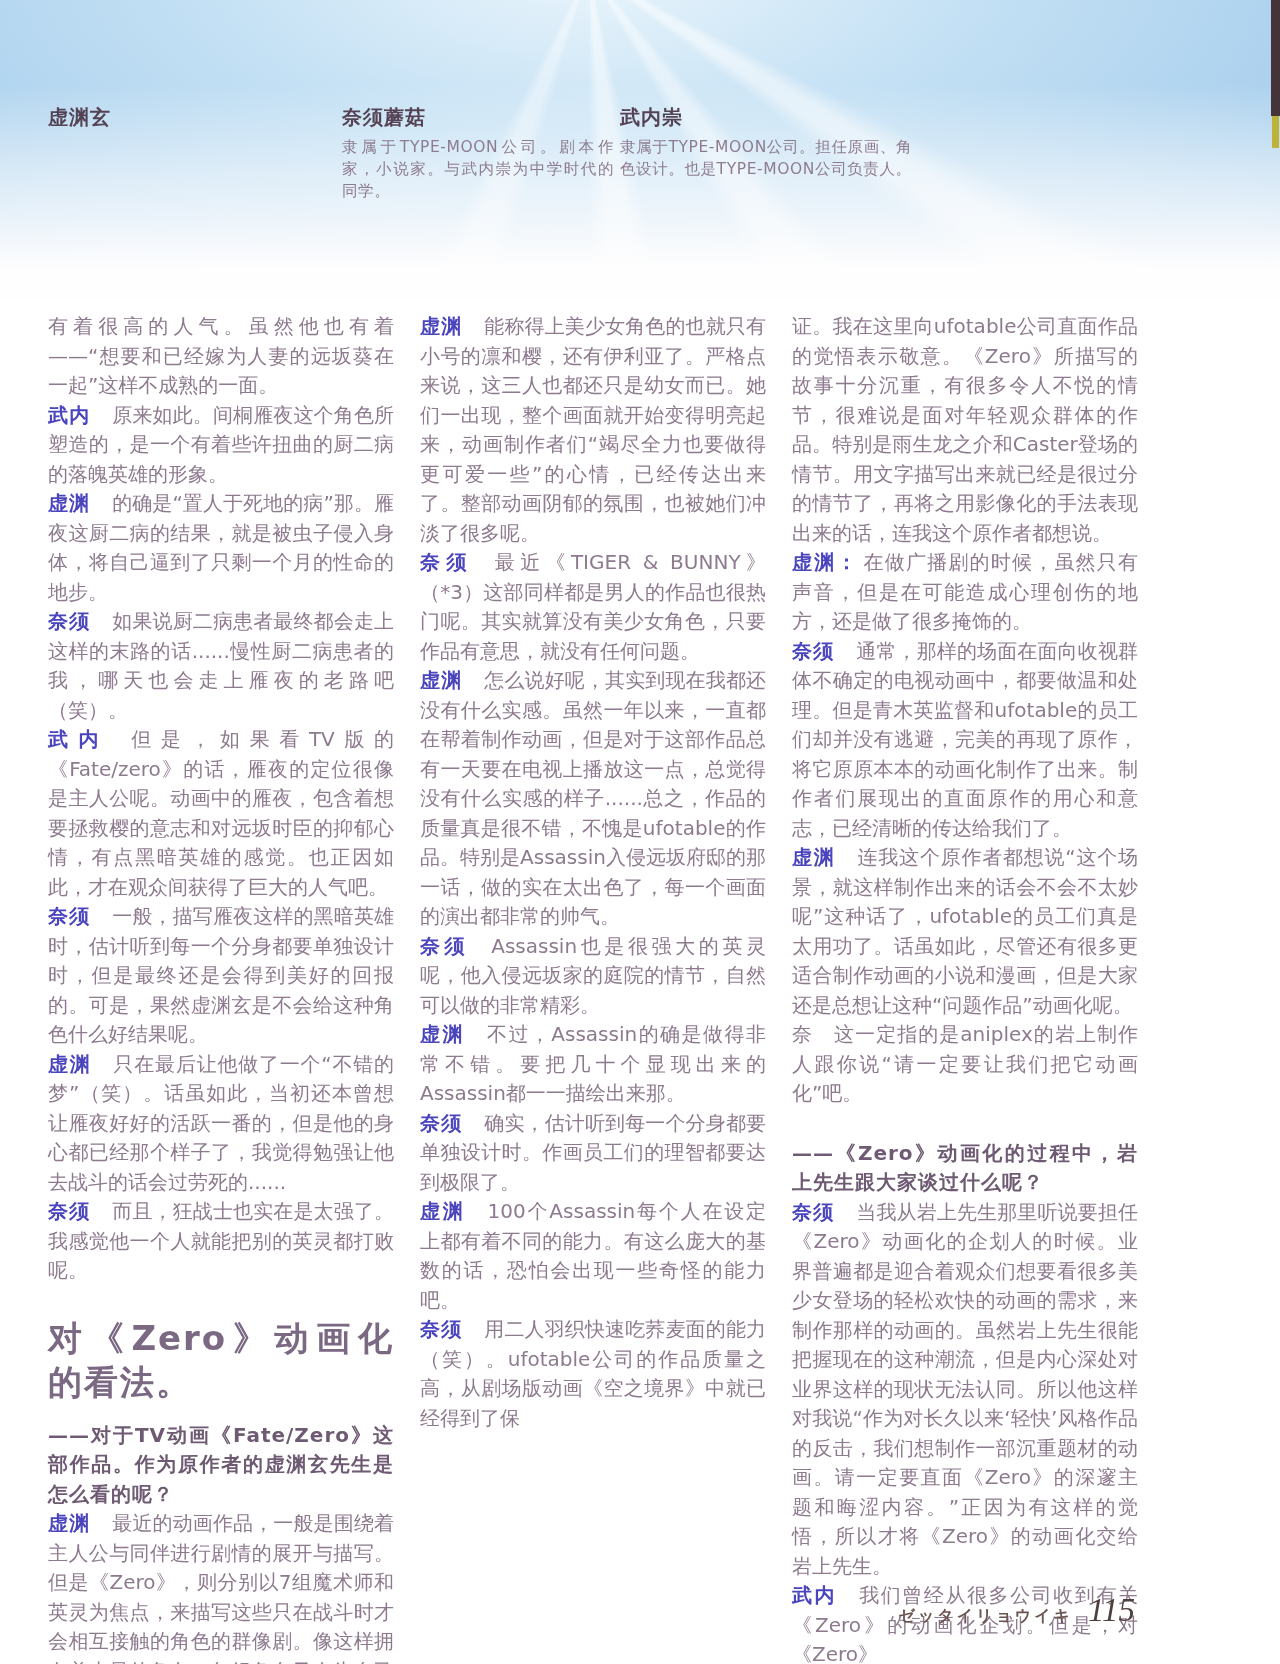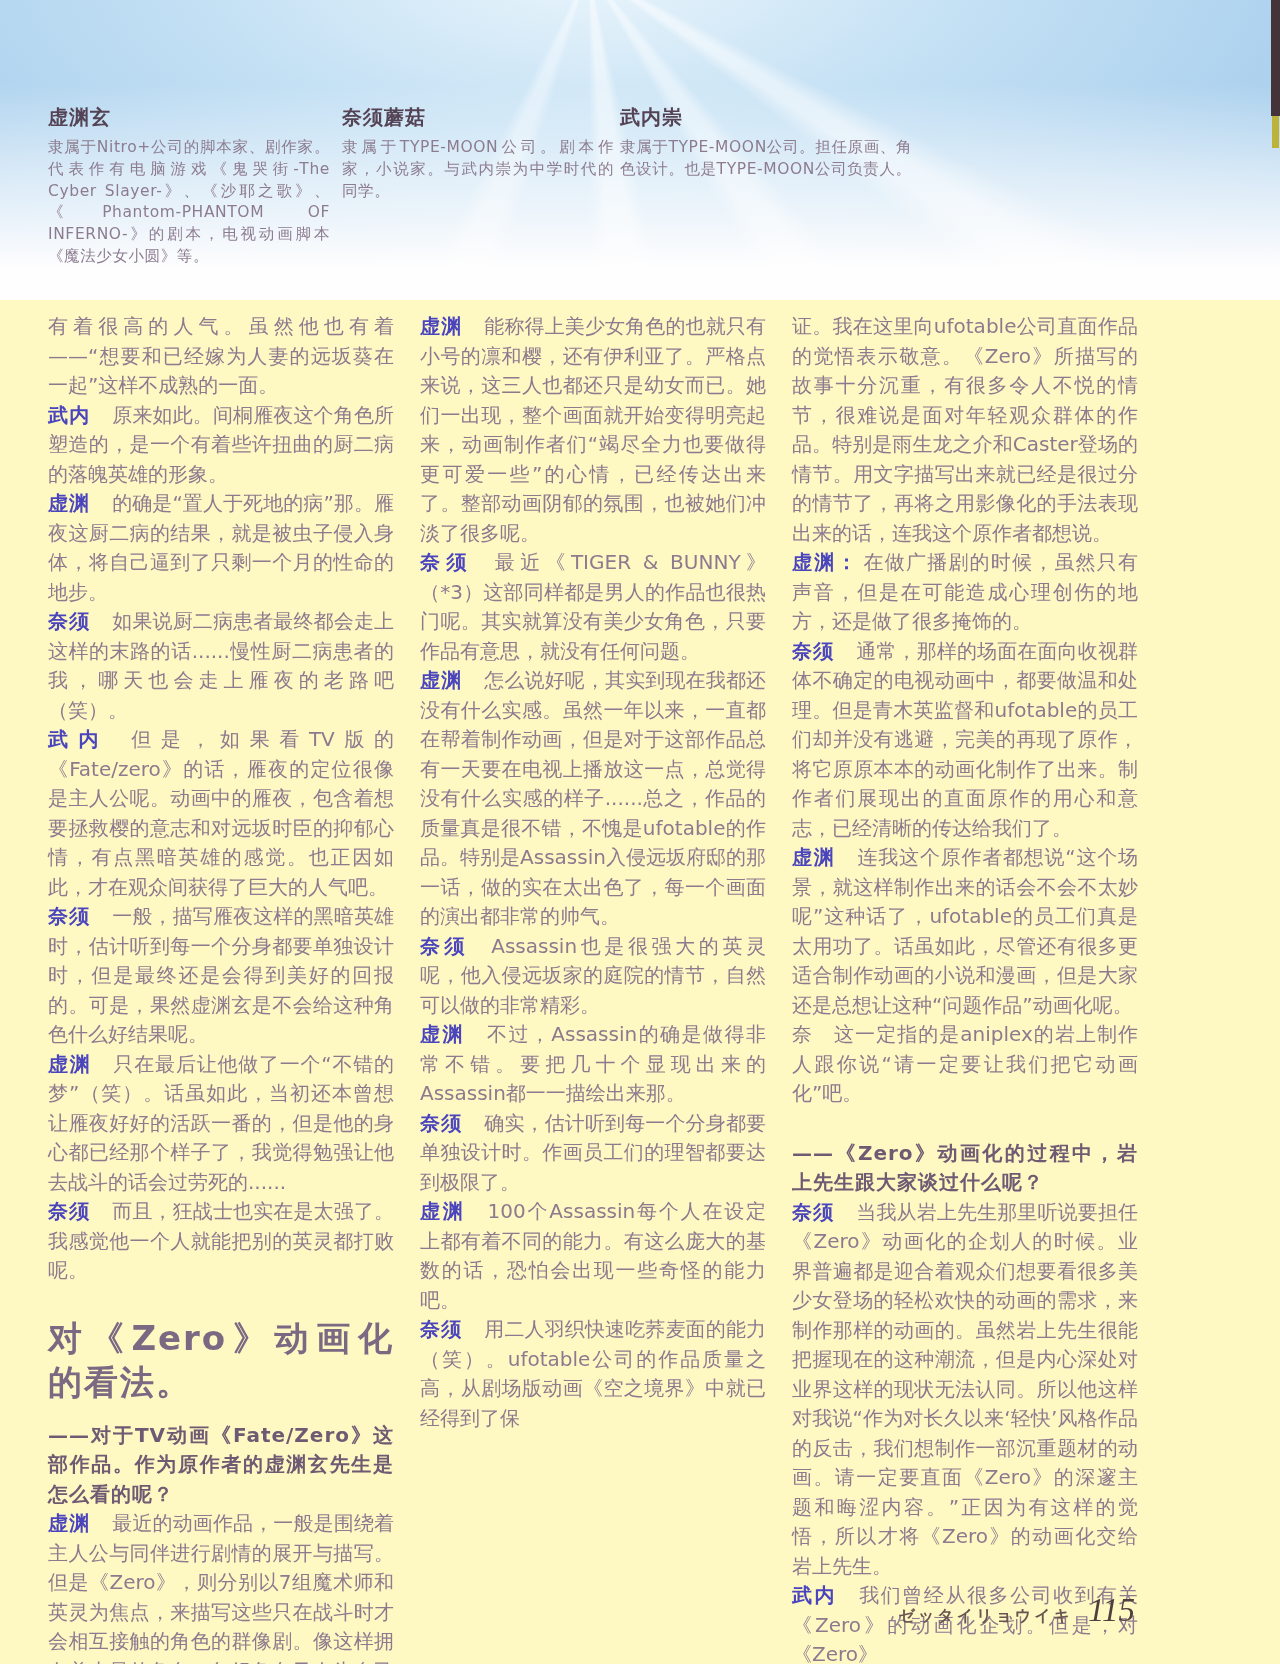--- a/index.html
+++ b/index.html
@@ -1,20 +1,20 @@
 <!DOCTYPE html>
 <html><head>
 <meta charset="utf-8">
 <style>
   html,body{margin:0;padding:0;background:#e9e9e9;}
   .page{
     position:relative;
     width:1280px;height:1664px;
     margin:0 auto;
-    background:#fef9c3;
+    background:#ffffff;
     overflow:hidden;
     font-family:"DejaVu Sans","Liberation Sans",sans-serif;
   }
   
   .sky{
     position:absolute;top:0;left:0;width:1280px;height:300px;
     background:
       linear-gradient(180deg, rgba(255,255,255,0) 28%, rgba(255,255,255,.55) 58%, #fffefe 90%),
       conic-gradient(from 112deg at 46% -10%,
         rgba(255,255,255,0) 0deg 5deg,
@@ -86,21 +86,20 @@
 </head>
 <body>
 
 <div class="page">
   <div class="sky"></div>
   <div class="edge-black"></div>
   <div class="edge-yellow"></div>
 
   <div class="bio bio-1">
     <h3>虚渊玄</h3>
-    <p>隶属于Nitro+公司的脚本家、剧作家。代表作有电脑游戏《鬼哭街-The Cyber Slayer-》、《沙耶之歌》、《Phantom-PHANTOM OF INFERNO-》的剧本，电视动画脚本《魔法少女小圆》等。</p>
   </div>
   <div class="bio bio-2">
     <h3>奈须蘑菇</h3>
     <p>隶属于TYPE-MOON公司。剧本作家，小说家。与武内崇为中学时代的同学。</p>
   </div>
   <div class="bio bio-3">
     <h3>武内崇</h3>
     <p>隶属于TYPE-MOON公司。担任原画、角色设计。也是TYPE-MOON公司负责人。</p>
   </div>
 

